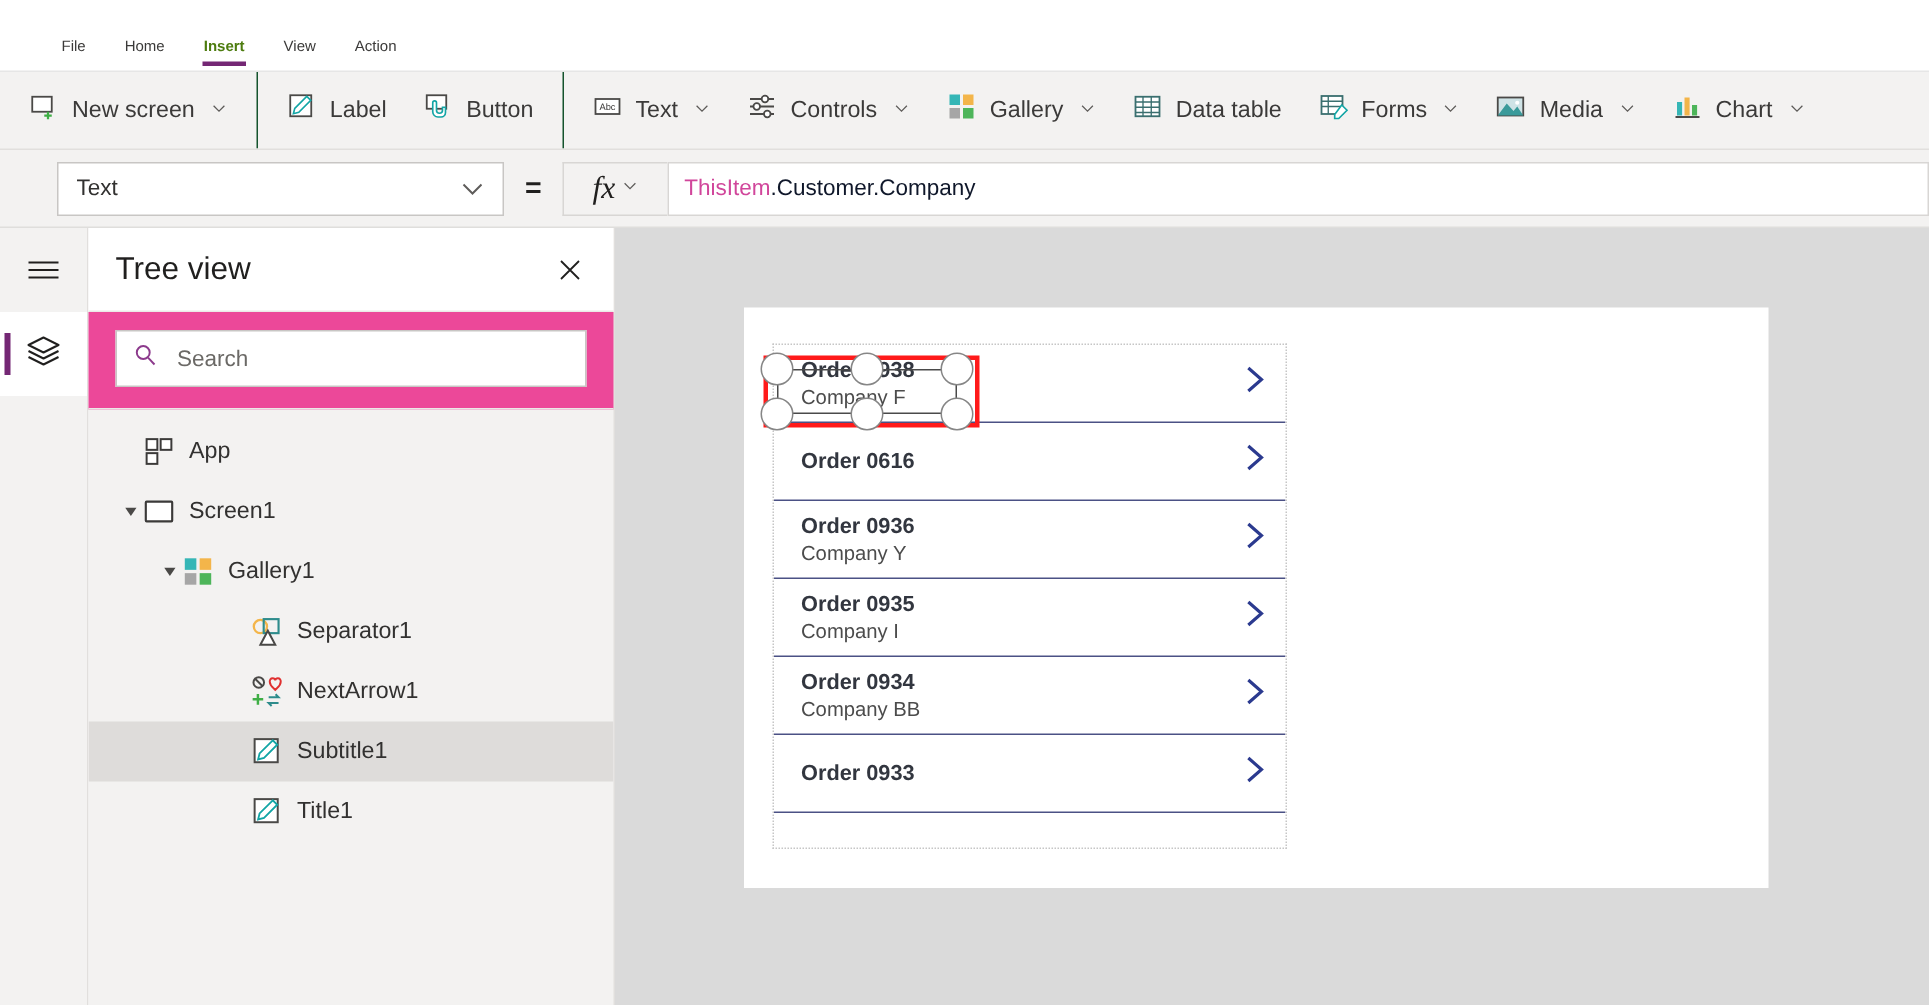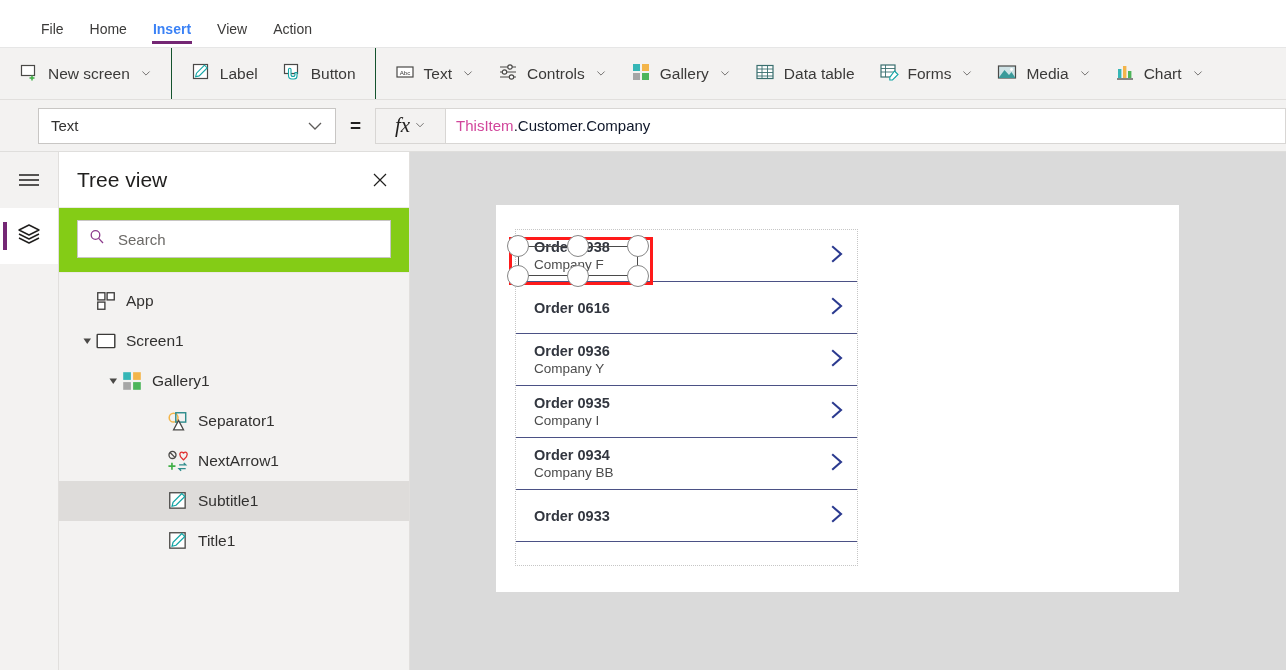--- a/index.html
+++ b/index.html
@@ -16,27 +16,27 @@
   #menubar {
     height: 48px;
     background: #ffffff;
     display: flex;
     align-items: flex-end;
     padding-left: 28px;
     border-bottom: 1px solid #e6e6e6;
   }
   .menu-tab {
     position: relative;
-    font-size: 14px;
+    font-size: 10px;
     color: #3b3a39;
     padding: 0 13px 10px 13px;
     cursor: pointer;
     white-space: nowrap;
   }
-  .menu-tab.active { font-weight: bold; color: #3b82f6; }
+  .menu-tab.active { font-weight: bold; color: #4d7c0f; }
   .menu-tab.active::after {
     content: "";
     position: absolute;
     left: 12px; right: 12px; bottom: 3px;
     height: 3px;
     background: #742774;
   }
 
   
   #ribbon {
@@ -161,21 +161,21 @@
     background: #ffffff;
     border-bottom: 1px solid #ebe9e7;
   }
   #tree-title { flex: 1; font-size: 21px; color: #201f1e; }
   #tree-close {
     width: 26px; height: 26px;
     display: flex; align-items: center; justify-content: center;
     cursor: pointer; color: #201f1e;
   }
   #search-wrap {
-    background: #84cc16;
+    background: #ec4899;
     padding: 12px 18px 14px 18px;
     border-bottom: 1px solid #ebe9e7;
   }
   #search-box {
     height: 38px;
     border: 1px solid #c8c6c4;
     background: #ffffff;
     display: flex; align-items: center;
     padding: 0 10px;
     gap: 10px;

